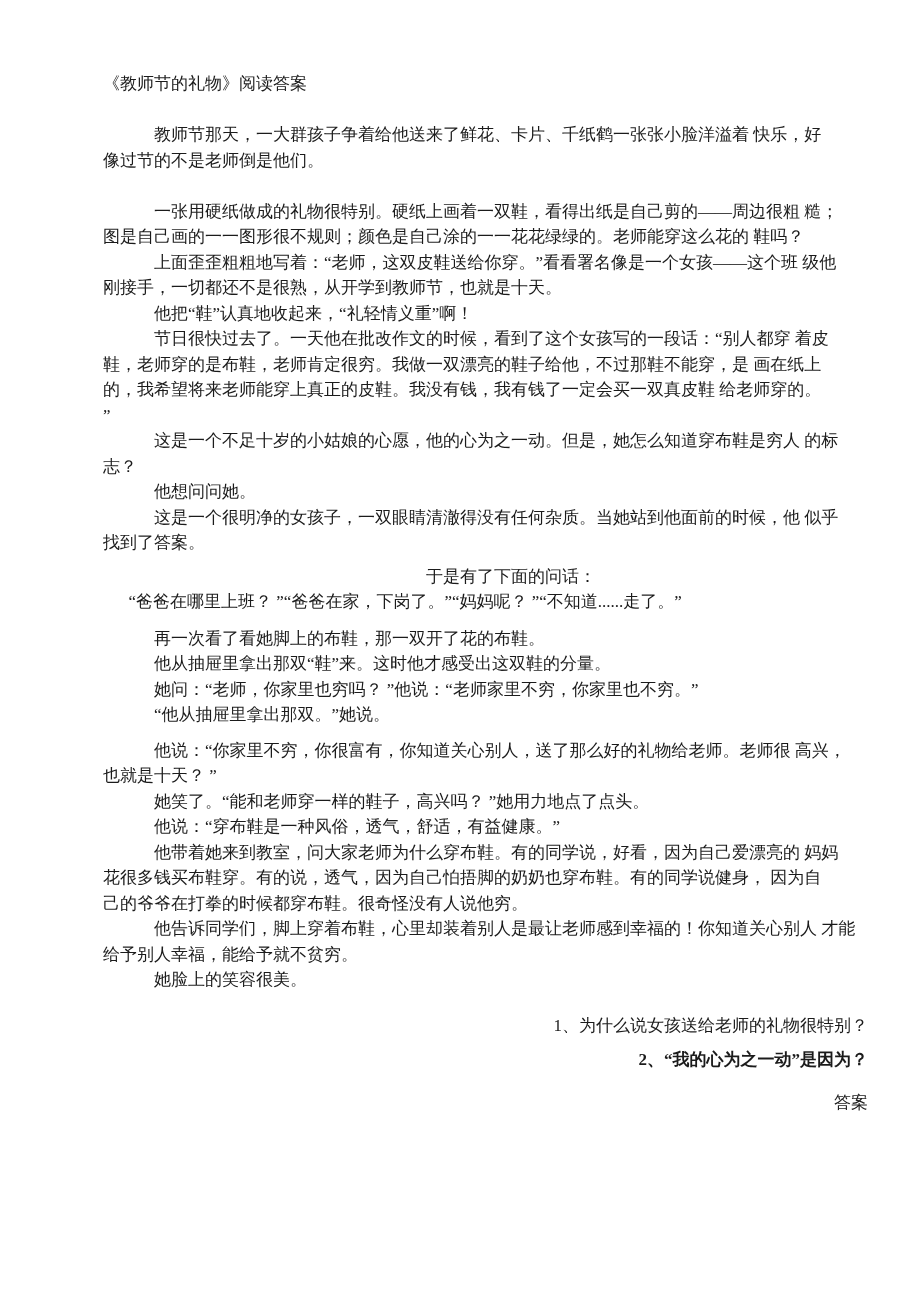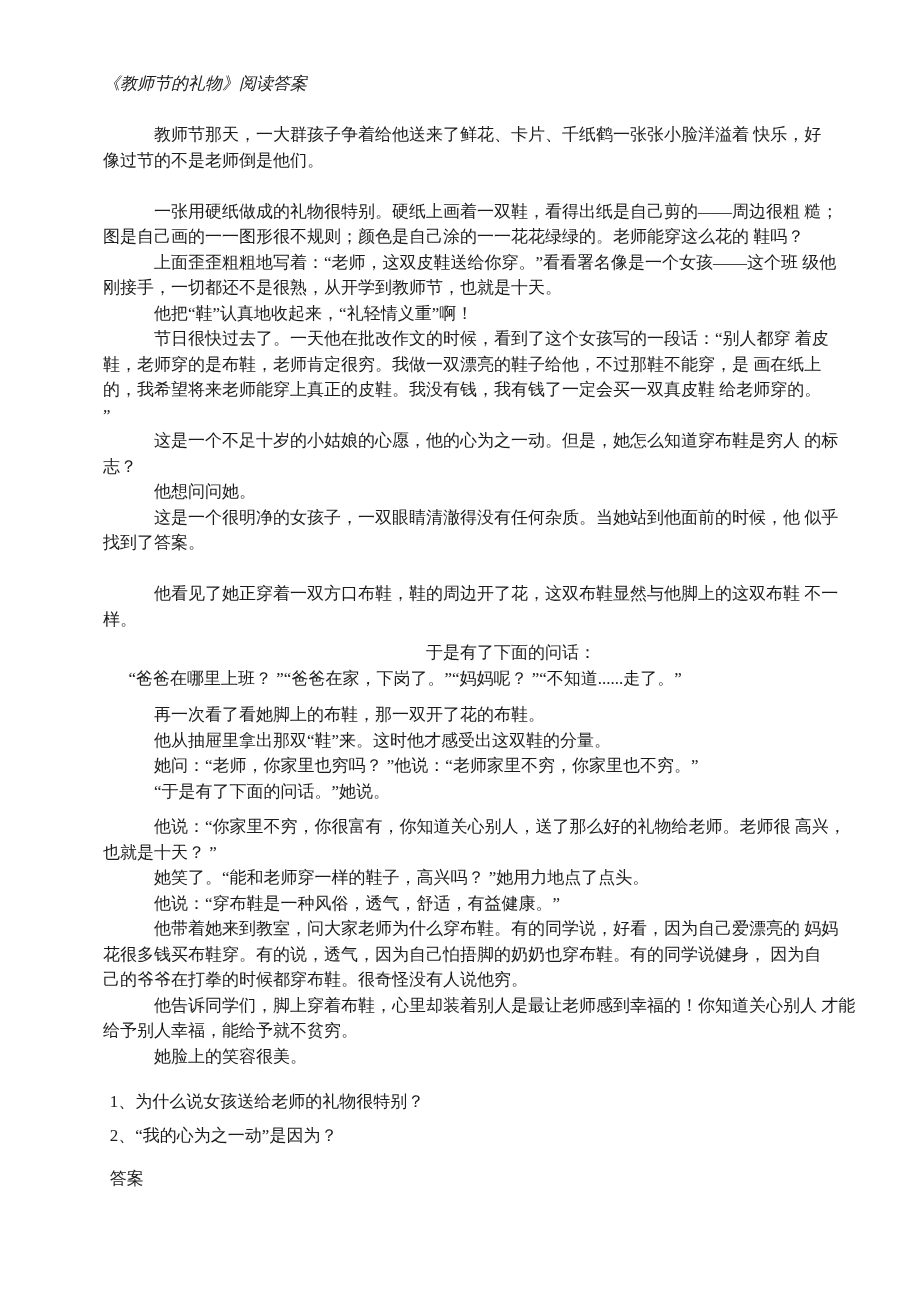--- a/index.html
+++ b/index.html
@@ -14,30 +14,30 @@
     font-size: 17px;
     line-height: 25.5px;
     color: #1b1b1b;
     overflow: hidden;
   }
   .page p {
     margin: 0;
     white-space: pre-wrap;      
     word-break: break-all;
   }
-  .title { margin-bottom: 25.5px !important; font-style: italic; }
+  .title { margin-bottom: 25.5px !important; }
   .ind   { text-indent: 3em; }     
   .ind-q { text-indent: 1.5em; }   
-  .ind-s { text-indent: 0.4em; }   
+  .ind-s { text-indent: 0.4em; text-align: right; }   
   .gap-blank { margin-top: 25.5px !important; }  
   .gap-8  { margin-top: 8px  !important; text-align: center; }
   .gap-10 { margin-top: 10px !important; }
   .gap-11 { margin-top: 11px !important; }
   .gap-q1 { margin-top: 20px !important; }
-  .gap-q2 { margin-top: 8.5px !important; }
+  .gap-q2 { margin-top: 8.5px !important; font-weight: bold; }
   .gap-ans{ margin-top: 17.5px !important; }
 </style>
 </head>
 <body>
 
 <div class="page">
   <p class="title">《教师节的礼物》阅读答案</p>
 
   <p class="ind">教师节那天，一大群孩子争着给他送来了鲜花、卡片、千纸鹤一张张小脸洋溢着 快乐，好
 像过节的不是老师倒是他们。</p>
@@ -48,28 +48,26 @@
   <p class="ind">他把“鞋”认真地收起来，“礼轻情义重”啊！</p>
   <p class="ind">节日很快过去了。一天他在批改作文的时候，看到了这个女孩写的一段话：“别人都穿 着皮
 鞋，老师穿的是布鞋，老师肯定很穷。我做一双漂亮的鞋子给他，不过那鞋不能穿，是 画在纸上
 的，我希望将来老师能穿上真正的皮鞋。我没有钱，我有钱了一定会买一双真皮鞋 给老师穿的。
 ”</p>
   <p class="ind">这是一个不足十岁的小姑娘的心愿，他的心为之一动。但是，她怎么知道穿布鞋是穷人 的标
 志？</p>
   <p class="ind">他想问问她。</p>
   <p class="ind">这是一个很明净的女孩子，一双眼睛清澈得没有任何杂质。当她站到他面前的时候，他 似乎
 找到了答案。</p>
-  <p class="ind gap-blank">他看见了她正穿着一双方口布鞋，鞋的周边开了花，这双布鞋显然与他脚上的这双布鞋 不一
-样。</p>
   <p class="ind gap-8">于是有了下面的问话：</p>
   <p class="ind-q">“爸爸在哪里上班？ ”“爸爸在家，下岗了。”“妈妈呢？ ”“不知道......走了。”</p>
   <p class="ind gap-11">再一次看了看她脚上的布鞋，那一双开了花的布鞋。</p>
   <p class="ind">他从抽屉里拿出那双“鞋”来。这时他才感受出这双鞋的分量。</p>
   <p class="ind">她问：“老师，你家里也穷吗？ ”他说：“老师家里不穷，你家里也不穷。”</p>
-  <p class="ind">“于是有了下面的问话。”她说。</p>
+  <p class="ind">“他从抽屉里拿出那双。”她说。</p>
   <p class="ind gap-10">他说：“你家里不穷，你很富有，你知道关心别人，送了那么好的礼物给老师。老师很 高兴，
 也就是十天？ ”</p>
   <p class="ind">她笑了。“能和老师穿一样的鞋子，高兴吗？ ”她用力地点了点头。</p>
   <p class="ind">他说：“穿布鞋是一种风俗，透气，舒适，有益健康。”</p>
   <p class="ind">他带着她来到教室，问大家老师为什么穿布鞋。有的同学说，好看，因为自己爱漂亮的 妈妈
 花很多钱买布鞋穿。有的说，透气，因为自己怕捂脚的奶奶也穿布鞋。有的同学说健身， 因为自
 己的爷爷在打拳的时候都穿布鞋。很奇怪没有人说他穷。</p>
   <p class="ind">他告诉同学们，脚上穿着布鞋，心里却装着别人是最让老师感到幸福的！你知道关心别人 才能
 给予别人幸福，能给予就不贫穷。</p>
   <p class="ind">她脸上的笑容很美。</p>

